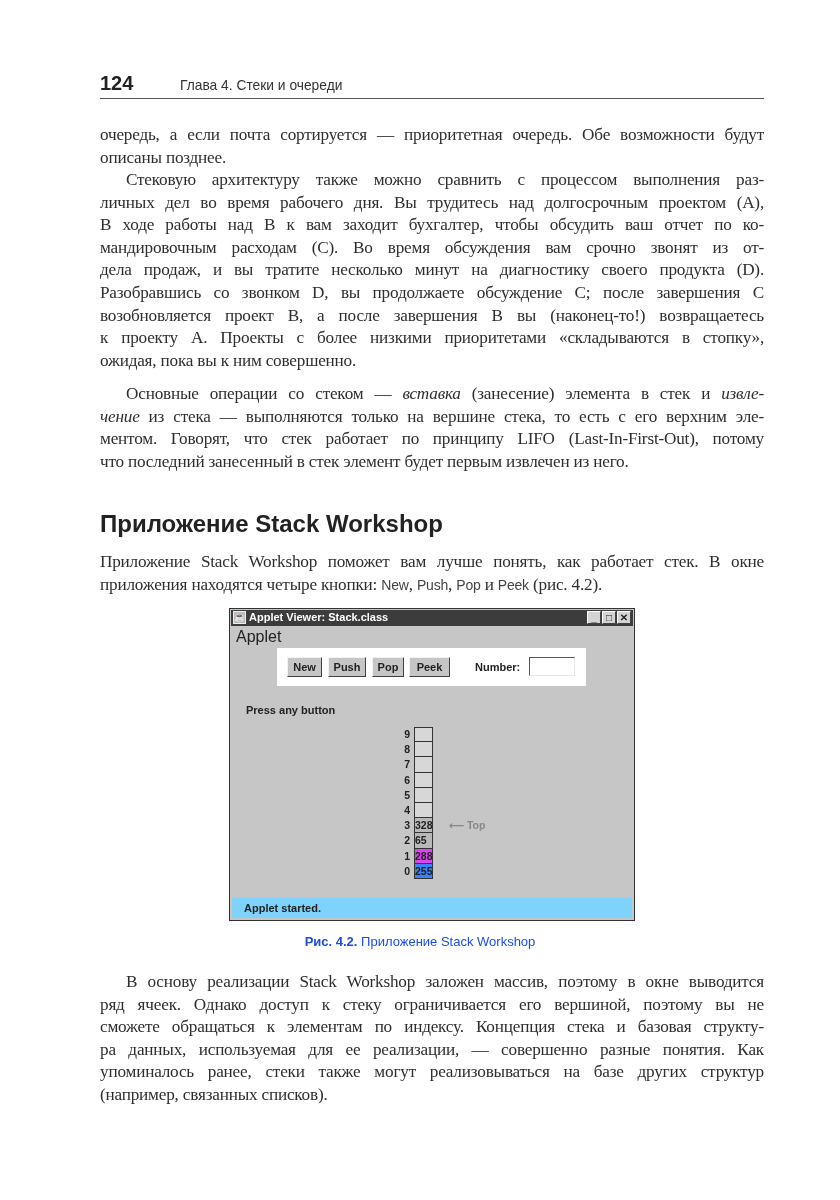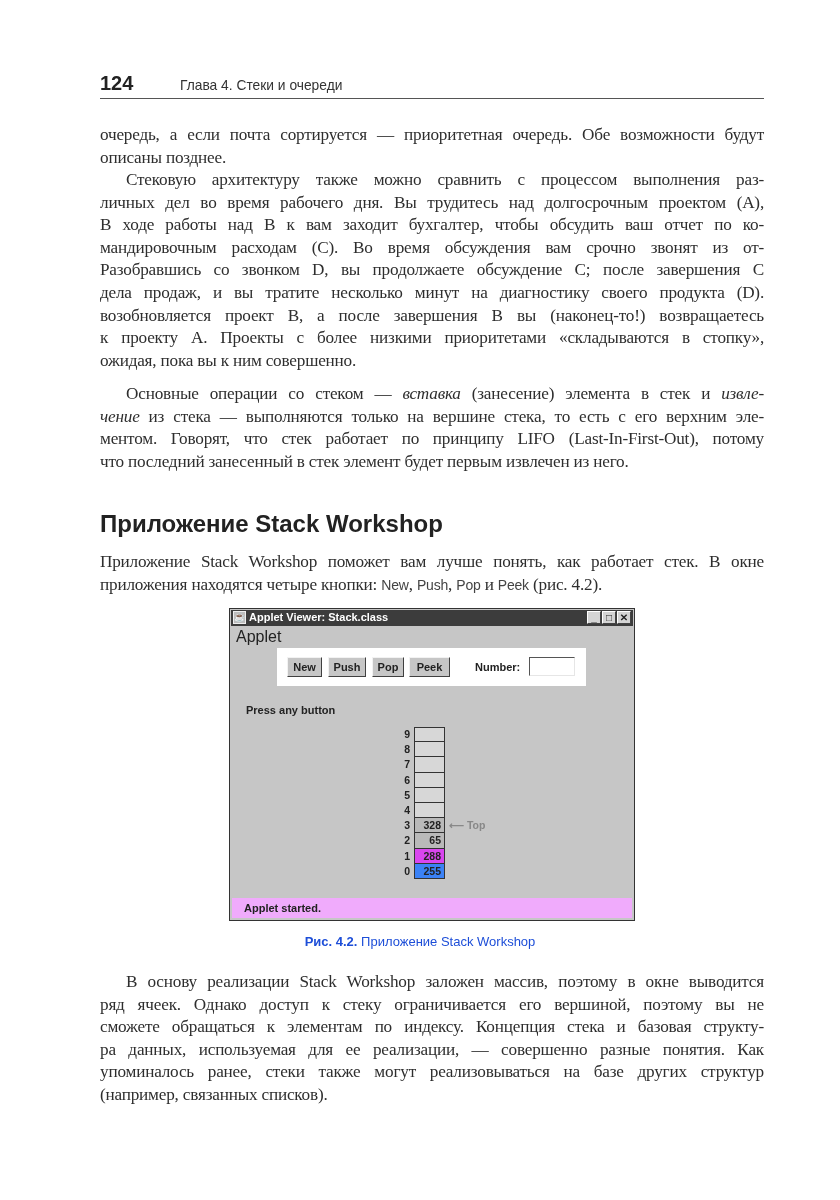--- a/index.html
+++ b/index.html
@@ -72,33 +72,33 @@
     font-size: 11px; font-family: "Liberation Sans", sans-serif;
   }
   .status-msg { position: absolute; left: 16px; top: 95px; font-weight: bold; font-size: 11px; color: #222; }
   .stack { position: absolute; left: 166px; top: 118px; }
   .cellrow { position: relative; height: 15.2px; }
   .cellidx {
     position: absolute; left: 0; width: 14px; text-align: right; font-weight: bold;
     font-size: 10.5px; line-height: 15px; color: #222;
   }
   .cell {
-    position: absolute; left: 18px; width: 31px; height: 15.2px; box-sizing: border-box;
+    position: absolute; left: 18px; width: 19px; height: 15.2px; box-sizing: border-box;
     border: 1px solid #333; border-top-width: 0; background: #d7d7d7; font-weight: bold;
-    font-size: 10.5px; line-height: 14px; text-align: right; padding-right: 3px; color: #222;
+    font-size: 10.5px; line-height: 14px; text-align: right; padding-right: 12px; color: #222;
   }
   .cellrow:first-child .cell { border-top-width: 1px; }
   .cell.filled { background: #b9b9b9; }
   .cell.bottom { background: #3b82f6; }
   .topmarker {
     position: absolute; left: 53px; top: 0; font-size: 10.5px; line-height: 15px;
     color: #888; font-weight: bold; white-space: nowrap;
   }
   .statusbar {
-    position: absolute; left: 2px; right: 2px; bottom: 2px; height: 20px; background: #f0abfc;
+    position: absolute; left: 2px; right: 2px; bottom: 2px; height: 20px; background: #7dd3fc;
     font-weight: bold; font-size: 11px; color: #222; line-height: 20px; padding-left: 12px;
     box-sizing: border-box;
   }
   .caption {
     position: absolute; left: 0; width: 840px; top: 934px; text-align: center;
     font-family: "Liberation Sans", sans-serif; font-size: 13px; color: #1d4ed8;
   }
   .caption b { font-weight: bold; }
 </style>
 </head>
@@ -112,22 +112,22 @@
 <div class="para" style="top:124px;">
   <span class="line">очередь, а если почта сортируется — приоритетная очередь. Обе возможности будут</span>
   <span class="line last">описаны позднее.</span>
 </div>
 
 <div class="para" style="top:169px;">
   <span class="line indent">Стековую архитектуру также можно сравнить с процессом выполнения раз-</span>
   <span class="line">личных дел во время рабочего дня. Вы трудитесь над долгосрочным проектом (А),</span>
   <span class="line">В ходе работы над В к вам заходит бухгалтер, чтобы обсудить ваш отчет по ко-</span>
   <span class="line">мандировочным расходам (С). Во время обсуждения вам срочно звонят из от-</span>
+  <span class="line">дела продаж, и вы тратите несколько минут на диагностику своего продукта (D).</span>
   <span class="line">Разобравшись со звонком D, вы продолжаете обсуждение С; после завершения С</span>
-  <span class="line">дела продаж, и вы тратите несколько минут на диагностику своего продукта (D).</span>
   <span class="line">возобновляется проект В, а после завершения В вы (наконец-то!) возвращаетесь</span>
   <span class="line">к проекту А. Проекты с более низкими приоритетами «складываются в стопку»,</span>
   <span class="line last">ожидая, пока вы к ним совершенно.</span>
 </div>
 
 <div class="para" style="top:383px;">
   <span class="line indent"><span>Основные операции со стеком — </span><em>вставка</em><span> (занесение) элемента в стек и </span><em>извле-</em></span>
   <span class="line"><em>чение</em><span> из стека — выполняются только на вершине стека, то есть с его верхним эле-</span></span>
   <span class="line">ментом. Говорят, что стек работает по принципу LIFO (Last-In-First-Out), потому</span>
   <span class="line last">что последний занесенный в стек элемент будет первым извлечен из него.</span>

